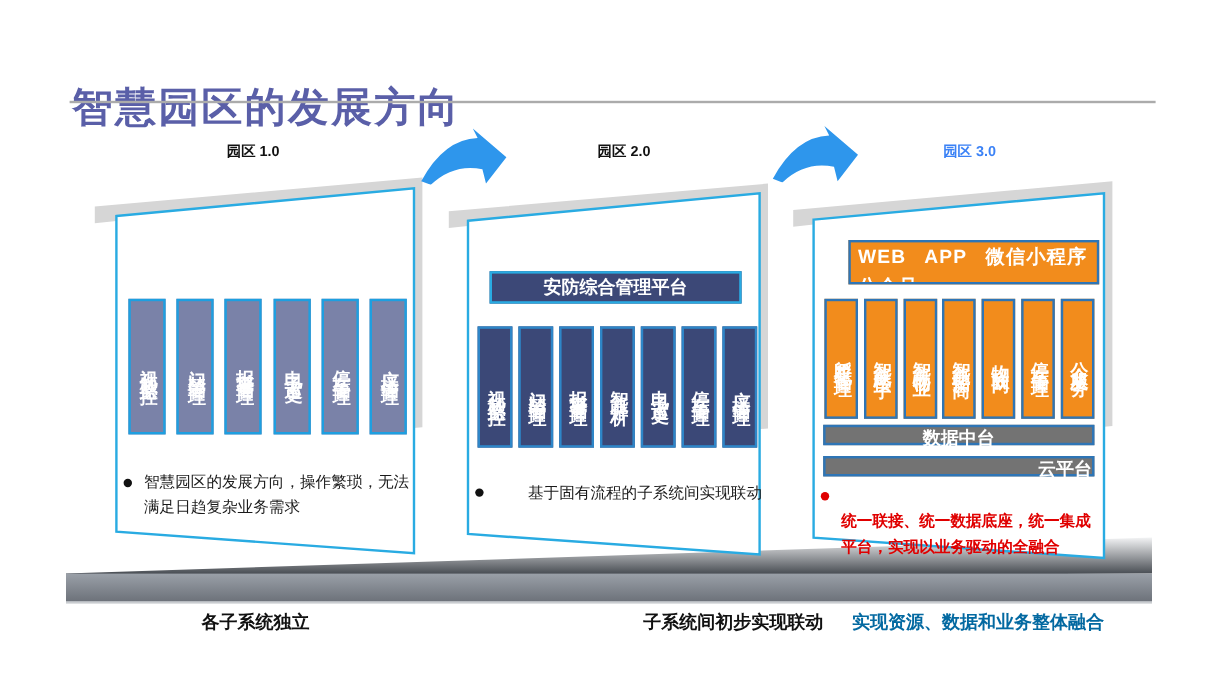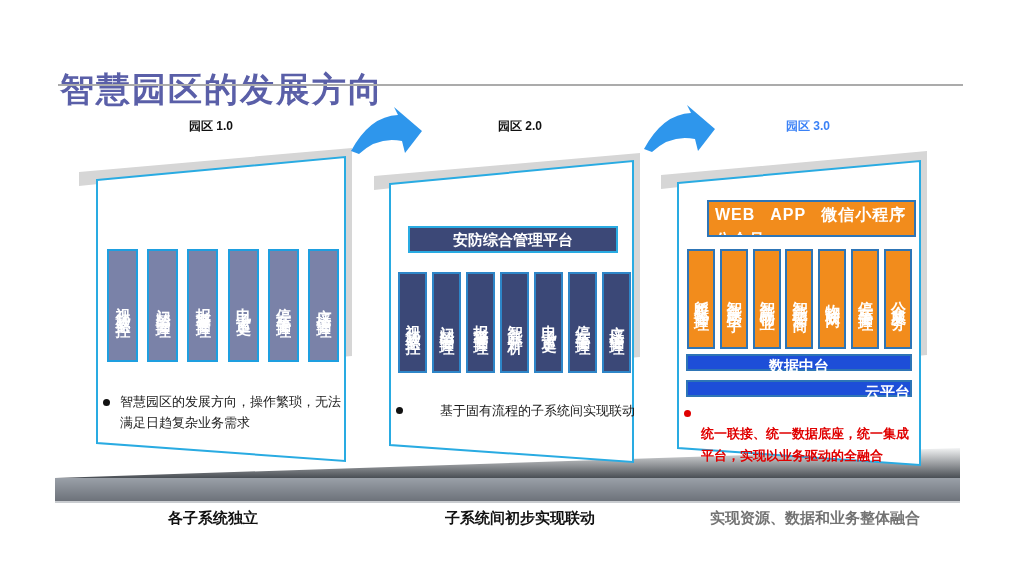--- a/index.html
+++ b/index.html
@@ -17,29 +17,29 @@
         color:#fff;font-weight:bold;font-size:15px;letter-spacing:5px;}
   .vbar.slate{background:#7A82A8;border:2px solid #1E9FE0;width:31px;}
   .vbar.navy{background:#3B4877;border:2px solid #2E86C8;width:29px;}
   .vbar.orange{background:#F28C1C;border:2px solid #2E75B6;width:28px;}
   .plat-header{box-sizing:border-box;text-align:center;color:#fff;font-weight:bold;}
   .hdr-navy{left:408px;top:226px;width:210px;height:27px;background:#3C4877;
             border:2px solid #29ABE2;font-size:15px;line-height:23px;}
   .hdr-orange{left:707px;top:200px;width:209px;height:37px;background:#F28C1C;
               border:2px solid #2E75B6;font-size:16px;line-height:25px;text-align:left;
               padding:0 6px;overflow:hidden;word-spacing:10px;letter-spacing:1px;}
-  .layer-bar{box-sizing:border-box;left:686px;width:226px;height:17px;background:#1d4ed8;
+  .layer-bar{box-sizing:border-box;left:686px;width:226px;height:17px;background:#737373;
              border:2px solid #2E75B6;color:#fff;font-weight:bold;font-size:15px;
              line-height:20px;text-align:center;}
   .note{font-size:13px;line-height:21px;color:#1a1a1a;}
   .note.red{color:#E00000;font-weight:bold;line-height:22px;margin-top:20px;}
   .dot{width:7px;height:7px;border-radius:50%;background:#111;}
   .dot.red{background:#E00000;}
   .caption{top:509px;text-align:center;font-size:15px;font-weight:bold;color:#111;}
-  .caption.red{color:#737373;}
+  .caption.red{color:#0369a1;}
 </style>
 </head>
 <body>
 
 <h1 class="abs slide-title">智慧园区的发展方向</h1>
 <div class="abs divider"></div>
 
 <svg class="abs scene" width="1024" height="576" viewBox="0 0 1024 576">
   <defs>
     <linearGradient id="wedge" x1="0" y1="448" x2="0" y2="482" gradientUnits="userSpaceOnUse">
@@ -108,14 +108,14 @@
   <div class="vbar orange">物联网</div>
   <div class="vbar orange">停车管理</div>
   <div class="vbar orange">公众服务</div>
 </div>
 <div class="abs layer-bar" style="top:354px;">数据中台</div>
 <div class="abs layer-bar" style="top:380px;text-align:right;">云平台</div>
 <div class="abs dot red" style="left:684px;top:410px;"></div>
 <div class="abs note red" style="left:701px;top:403px;width:212px;">统一联接、统一数据底座，统一集成平台，实现以业务驱动的全融合</div>
 
 <div class="abs caption" style="left:98px;width:230px;">各子系统独立</div>
-<div class="abs caption" style="left:370px;width:300px;">子系统间初步实现联动</div>
+<div class="abs caption" style="left:386px;width:300px;text-align:right;">子系统间初步实现联动</div>
 <div class="abs caption red" style="left:640px;width:350px;">实现资源、数据和业务整体融合</div>
 
 </body></html>

